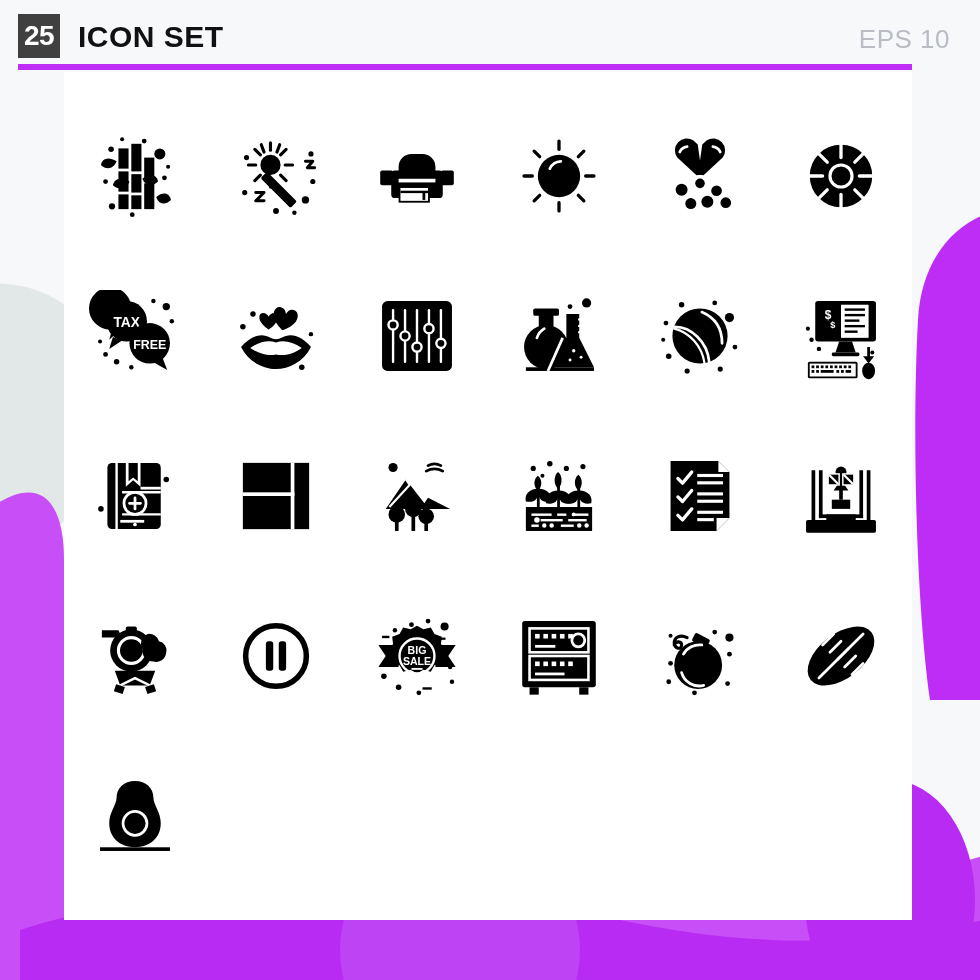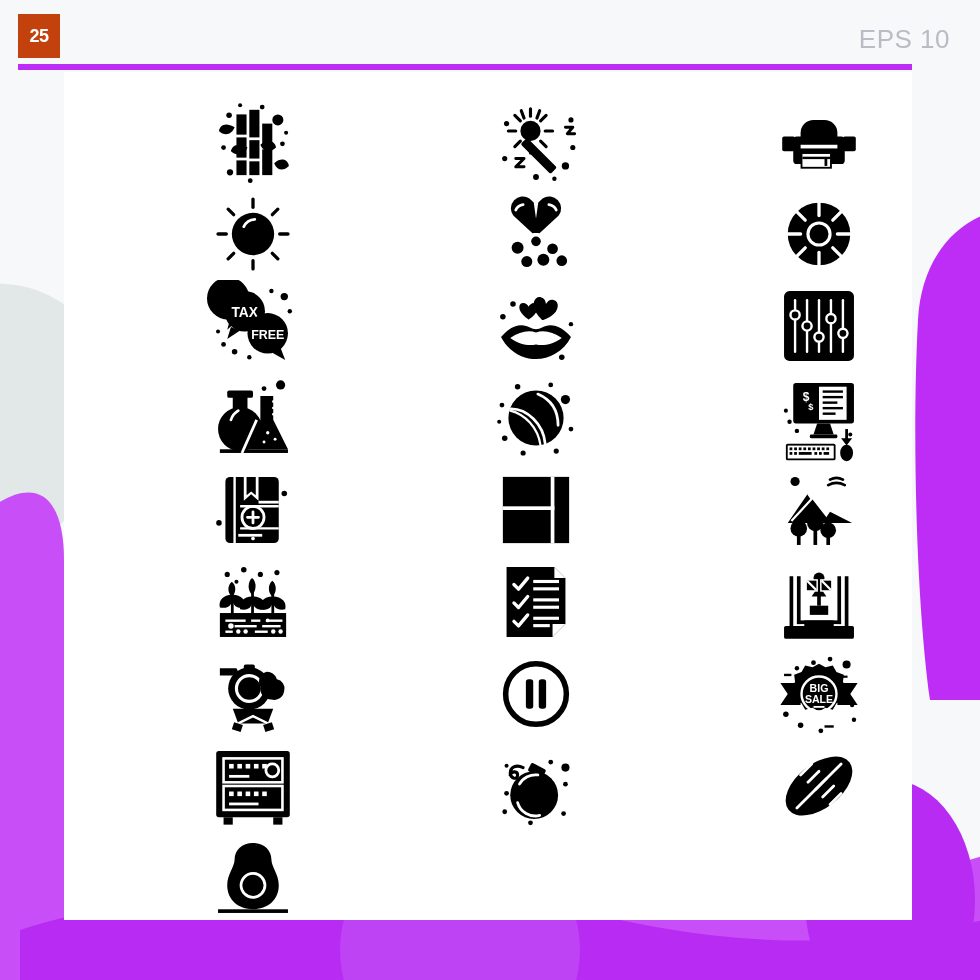--- a/index.html
+++ b/index.html
@@ -8,22 +8,22 @@
     background:#f7f8fa;
     font-family:"Liberation Sans", sans-serif;
     position:relative;
   }
   
   #bg-decor{position:absolute;inset:0;width:980px;height:980px;z-index:0;}
   
   .header{position:absolute;top:0;left:0;width:980px;height:72px;z-index:5;}
   .badge-count{
     position:absolute;left:18px;top:14px;width:42px;height:44px;
-    background:#c2410c;color:#ffffff;
-    font-size:18px;font-weight:bold;
+    background:#404040;color:#ffffff;
+    font-size:28px;font-weight:bold;
     display:flex;align-items:center;justify-content:center;
     letter-spacing:-0.5px;
   }
   .header-title{
     position:absolute;left:78px;top:20px;
     font-size:30px;font-weight:bold;color:#111111;
     letter-spacing:0.5px;
   }
   .header-eps{
     position:absolute;right:30px;top:24px;
@@ -35,23 +35,22 @@
     background:#bd2df5;
   }
   
   .sheet{
     position:absolute;left:64px;top:72px;width:848px;height:848px;
     background:#ffffff;z-index:3;
   }
   
   .grid{
     position:absolute;left:64px;top:96px;width:848px;height:800px;
-    display:grid;grid-template-columns:repeat(3,1fr);grid-template-rows:repeat(5,1fr);
+    display:grid;grid-template-columns:repeat(6,1fr);grid-template-rows:repeat(5,1fr);
     z-index:4;
-    margin-left:48px;
   }
   .cell{display:flex;align-items:center;justify-content:center;}
   .cell svg{display:block;}
 </style>
 </head>
 <body>
 
 <svg id="bg-decor" viewBox="0 0 980 980" xmlns="http://www.w3.org/2000/svg">
   <rect x="0" y="0" width="980" height="980" fill="#f7f8fa"></rect>
 
@@ -64,20 +63,21 @@
   <path fill="#c84ff7" d="M -40 900 C 160 840 420 852 640 878 C 810 898 930 880 1020 842 L 1020 1000 L -40 1000 Z"></path>
   <path fill="#b82bf2" d="M 20 930 C 180 878 430 880 620 920 C 760 950 880 946 1000 916 L 1000 1000 L 20 1000 Z"></path>
   <ellipse cx="890" cy="900" rx="85" ry="120" fill="#b82bf2"></ellipse>
   <circle cx="460" cy="950" r="120" fill="#c257f8" opacity="0.55"></circle>
 </svg>
 
 <div class="sheet"></div>
 
 <div class="header">
   <div class="badge-count">25</div>
+  <div class="header-title">ICON SET</div>
   <div class="header-eps">EPS 10</div>
   <div class="header-rule"></div>
 </div>
 
 <div class="grid">
 
   <div class="cell">
     <svg width="92" height="92" viewBox="0 0 100 100" fill="#000">
       <rect x="32" y="20" width="11" height="22"></rect>
         <rect x="32" y="45" width="11" height="22"></rect>

